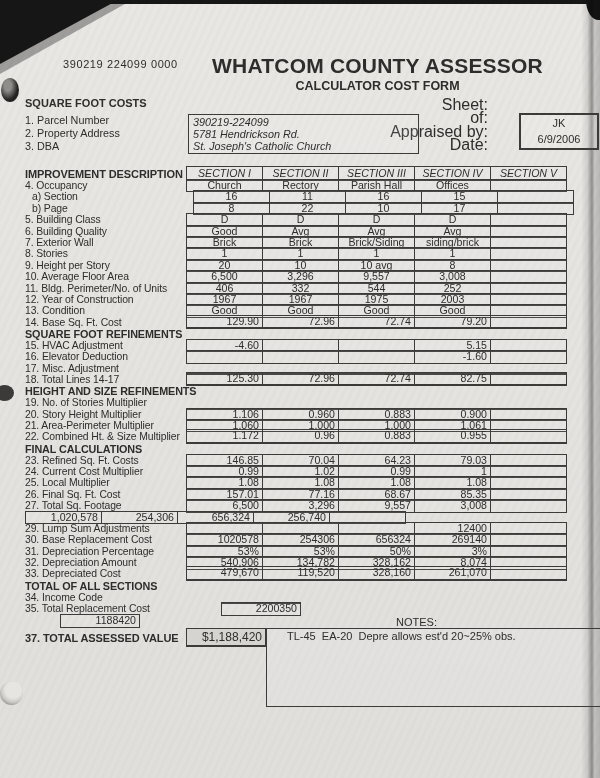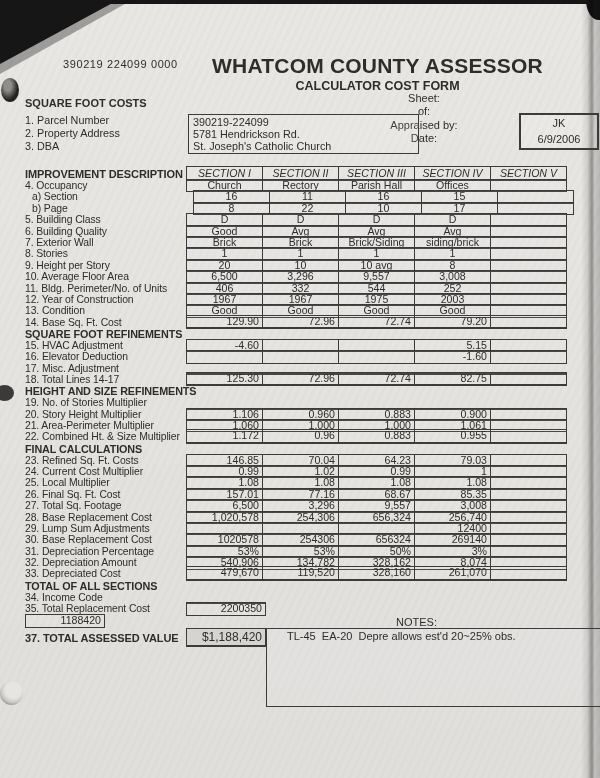--- a/index.html
+++ b/index.html
@@ -28,47 +28,47 @@
   .hole-top{position:absolute;left:1px;top:78px;width:18px;height:24px;border-radius:50%;
     background:radial-gradient(ellipse at 38% 32%, #8f8e8b 0 22%, #232322 62%);}
   .hole-mid{position:absolute;left:-5px;top:385px;width:19px;height:16px;border-radius:50%;background:#3b3a38;}
   .hole-bottom{position:absolute;left:0px;top:681px;width:23px;height:24px;border-radius:50%;
     background:radial-gradient(circle at 58% 38%, #e7e5e2 0 40%, #c9c7c4 62%, #504f4d 100%);}
   
   .abs{position:absolute;}
   .stamp{left:63px;top:58px;font-size:11px;letter-spacing:.6px;}
   .title{left:200px;top:54px;width:355px;text-align:center;font-size:21px;font-weight:bold;letter-spacing:.2px;}
   .subtitle{left:200px;top:79px;width:355px;text-align:center;font-size:12.5px;font-weight:bold;}
-  .rlabels{left:360px;top:92px;width:128px;text-align:center;font-size:11px;line-height:13.4px;}
+  .rlabels{left:360px;top:98px;width:128px;text-align:right;font-size:16px;line-height:13.4px;}
   .appr-box{left:490px;top:113px;width:76px;height:33px;border:2px solid var(--border);
     text-align:center;font-size:11px;line-height:16px;background:rgba(255,255,255,0.12);margin-left:29px;}
   .sfc-head{left:25px;top:97px;font-size:11px;font-weight:bold;}
   .fld{left:25px;font-size:10.8px;}
   .parcel-box{left:188px;top:114px;width:225px;height:37px;border:1.5px solid var(--border);
-    font-size:10.8px;line-height:12.2px;padding:1px 0 0 4px;background:rgba(255,255,255,0.10);}
+    font-size:10.8px;line-height:12.2px;padding:1px 0 0 4px;background:rgba(255,255,255,0.10);font-style:italic;}
   
   .rows{position:absolute;left:25px;top:166px;width:560px;}
   .frow{display:flex;align-items:flex-end;}
   .frow.mt{margin-top:-1px;}
   .rlabel{width:161px;font-size:10.4px;letter-spacing:-0.1px;white-space:nowrap;overflow:visible;}
   .cells{display:flex;}
   .cell{box-sizing:border-box;width:77px;border:1px solid var(--border);margin-left:-1px;
     font-size:10.6px;padding:0 3px;white-space:nowrap;overflow:hidden;background:rgba(255,255,255,0.07);}
   .cell:first-child{margin-left:0;}
   .colheader{height:15px;}
   .colheader .rlabel{font-weight:bold;font-size:11px;line-height:13px;}
   .colheader .cell{font-style:italic;text-align:center;line-height:13px;border-width:1.5px 1px 1.5px 1px;}
   .colheader .cell:first-child{border-left-width:1.5px;}
   .colheader .cell:last-child{border-right-width:1.5px;}
   .data{height:12.4px;}
   .data .rlabel{line-height:12.4px;}
   .data .cell{line-height:11.4px;}
   .data1{height:12.8px;}
   .data1 .rlabel{line-height:12.8px;}
-  .data1 .cell{width:80px;line-height:11.8px;}
+  .data1 .cell{width:80px;line-height:11.8px;margin-left:35px;}
   .section{height:10.8px;}
   .section .rlabel{font-weight:bold;font-size:10.8px;line-height:10.8px;width:100%;}
   .total{height:20px;margin-top:2px;}
   .total .rlabel{font-weight:bold;font-size:11px;line-height:18px;}
   .total .cell{width:80px;border-width:1.5px;font-size:12px;line-height:16px;background:var(--total_fill);}
   .al-center .cell{text-align:center;}
   .al-right .cell{text-align:right;}
   .indent .rlabel{padding-left:7px;}
   .fill-gray .cell{background:var(--gray_fill);}
   .bend .cell{border-bottom-width:2px;}
@@ -395,21 +395,20 @@
       <div class="rlabel">27. Total Sq. Footage</div>
       <div class="cells">
         <div class="cell">6,500</div>
         <div class="cell">3,296</div>
         <div class="cell">9,557</div>
         <div class="cell">3,008</div>
         <div class="cell"></div>
       </div>
     </div>
       <div class="frow data al-right mt">
-      <div class="rlabel">28. Base Replacement Cost</div>
       <div class="cells">
         <div class="cell">1,020,578</div>
         <div class="cell">254,306</div>
         <div class="cell">656,324</div>
         <div class="cell">256,740</div>
         <div class="cell"></div>
       </div>
     </div>
       <div class="frow data al-right mt">
       <div class="rlabel">29. Lump Sum Adjustments</div>

